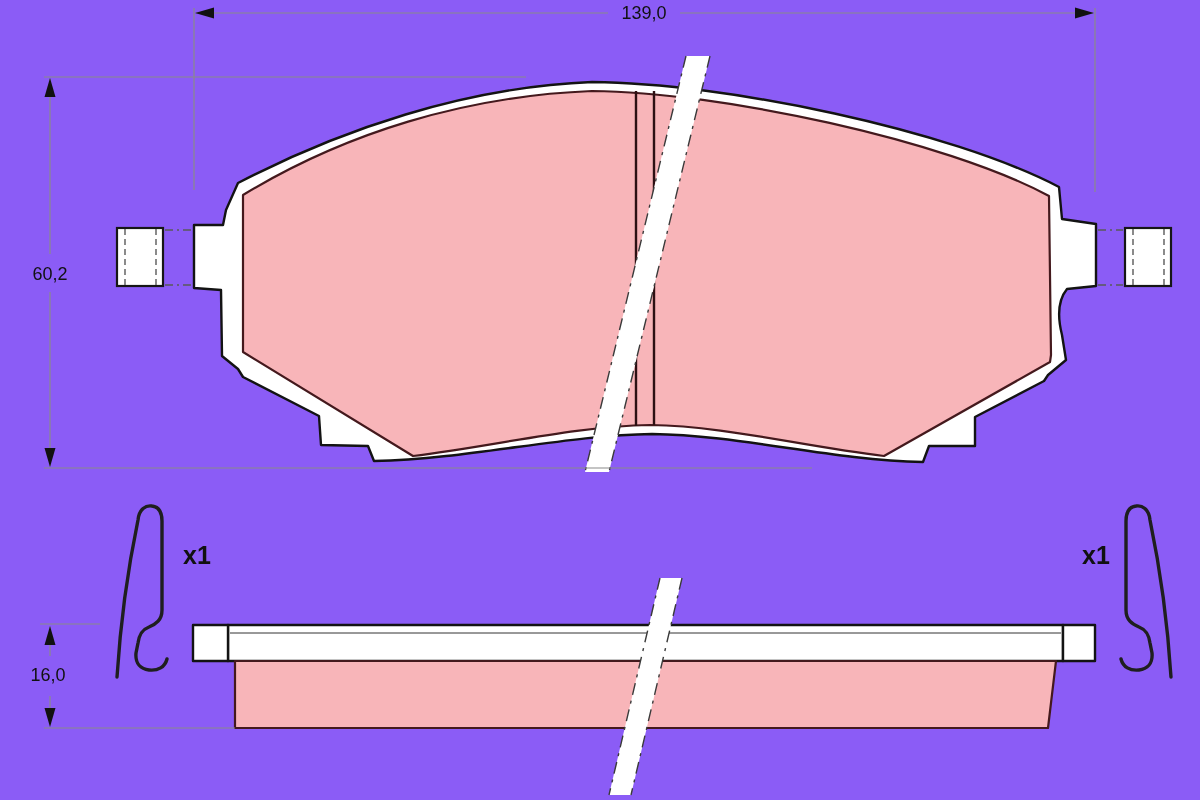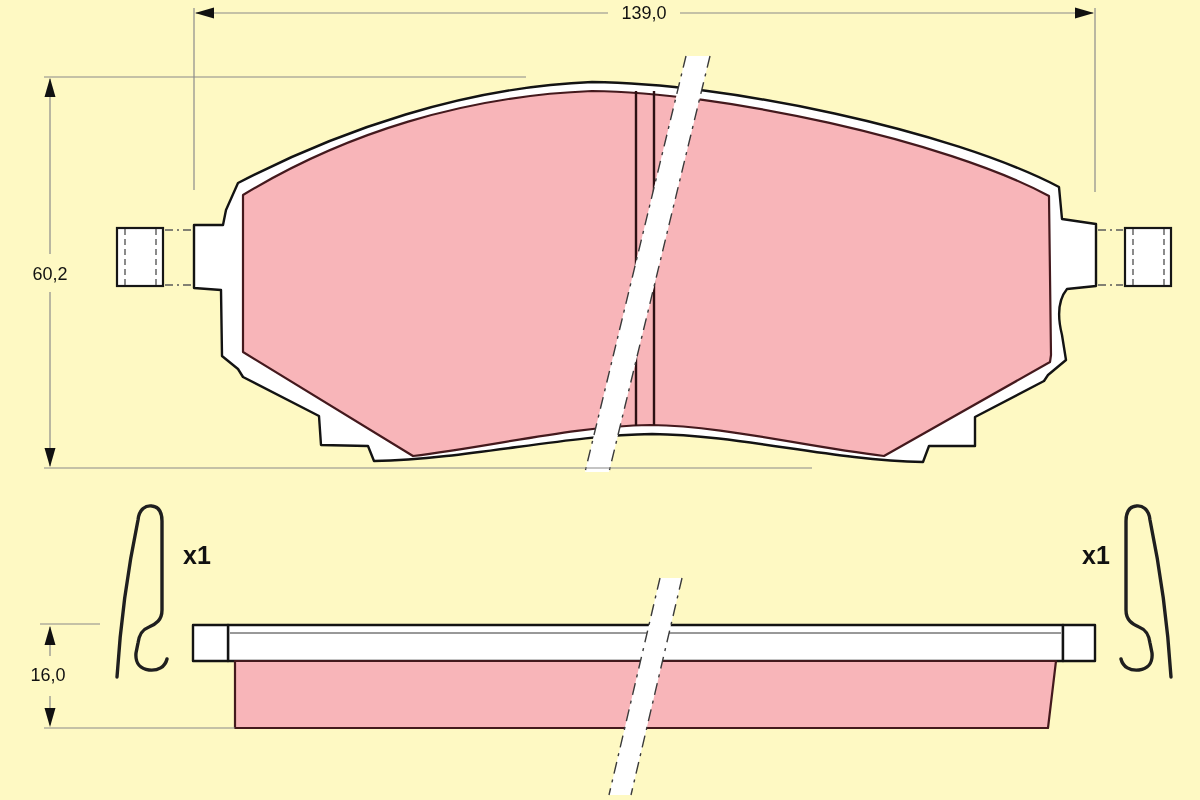--- a/index.html
+++ b/index.html
@@ -1,16 +1,16 @@
 <!DOCTYPE html>
 <html><head>
 <meta charset="utf-8">
 <style>
   html,body{margin:0;padding:0;background:#ffffff;}
-  .stage{position:relative;width:1200px;height:800px;background:#fef9c3;overflow:hidden;
+  .stage{position:relative;width:1200px;height:800px;background:#8b5cf6;overflow:hidden;
          font-family:"Liberation Sans", sans-serif;}
   svg{display:block;}
   .plate{fill:#ffffff;stroke:#131313;stroke-width:2.4;stroke-linejoin:round;}
   .friction{stroke:#44191d;stroke-width:2.2;stroke-linejoin:round;}
   .slot{stroke:#2d1013;stroke-width:2.4;fill:none;}
   .breakband{fill:#ffffff;stroke:none;}
   .breakedge{stroke:#3a3a3a;stroke-width:1.4;fill:none;stroke-dasharray:12 6 3 6;}
   .pin{fill:#ffffff;stroke:#161616;stroke-width:2.2;}
   .pindash{stroke:#5a5a5a;stroke-width:1.4;fill:none;stroke-dasharray:6 4;}
   .centerline{stroke:#5a5a5a;stroke-width:1.4;fill:none;stroke-dasharray:8 4 2 4;}

